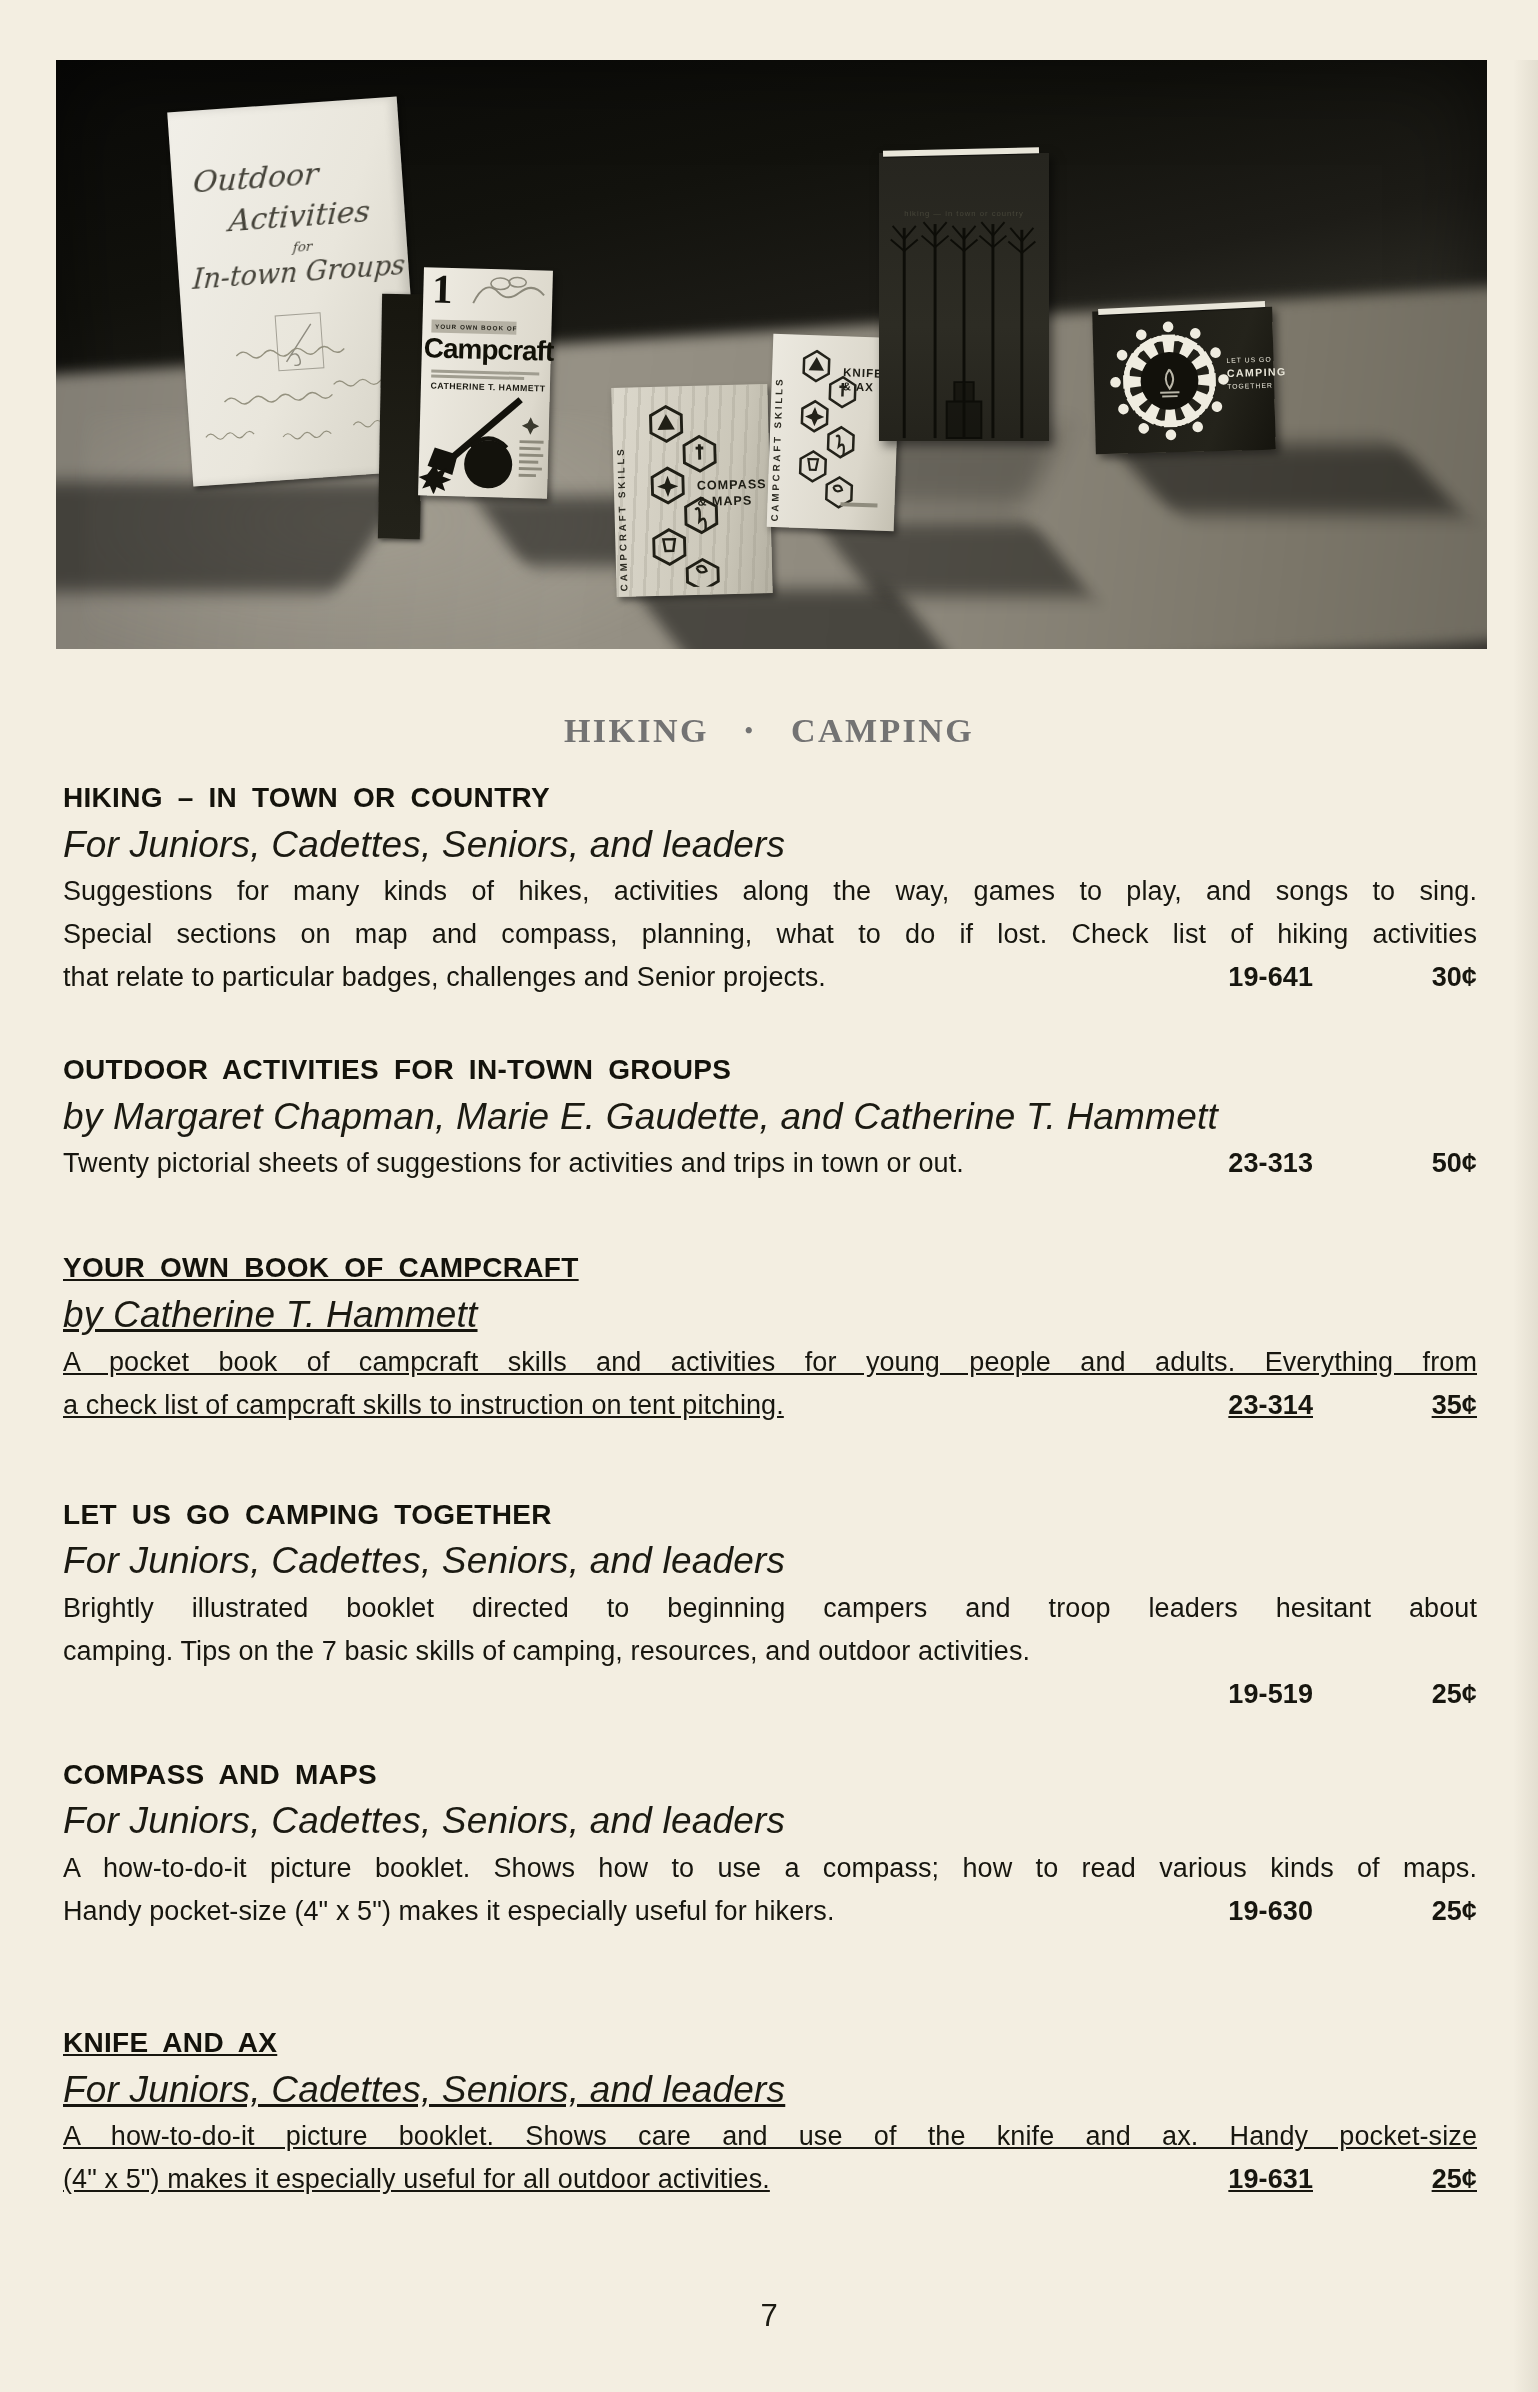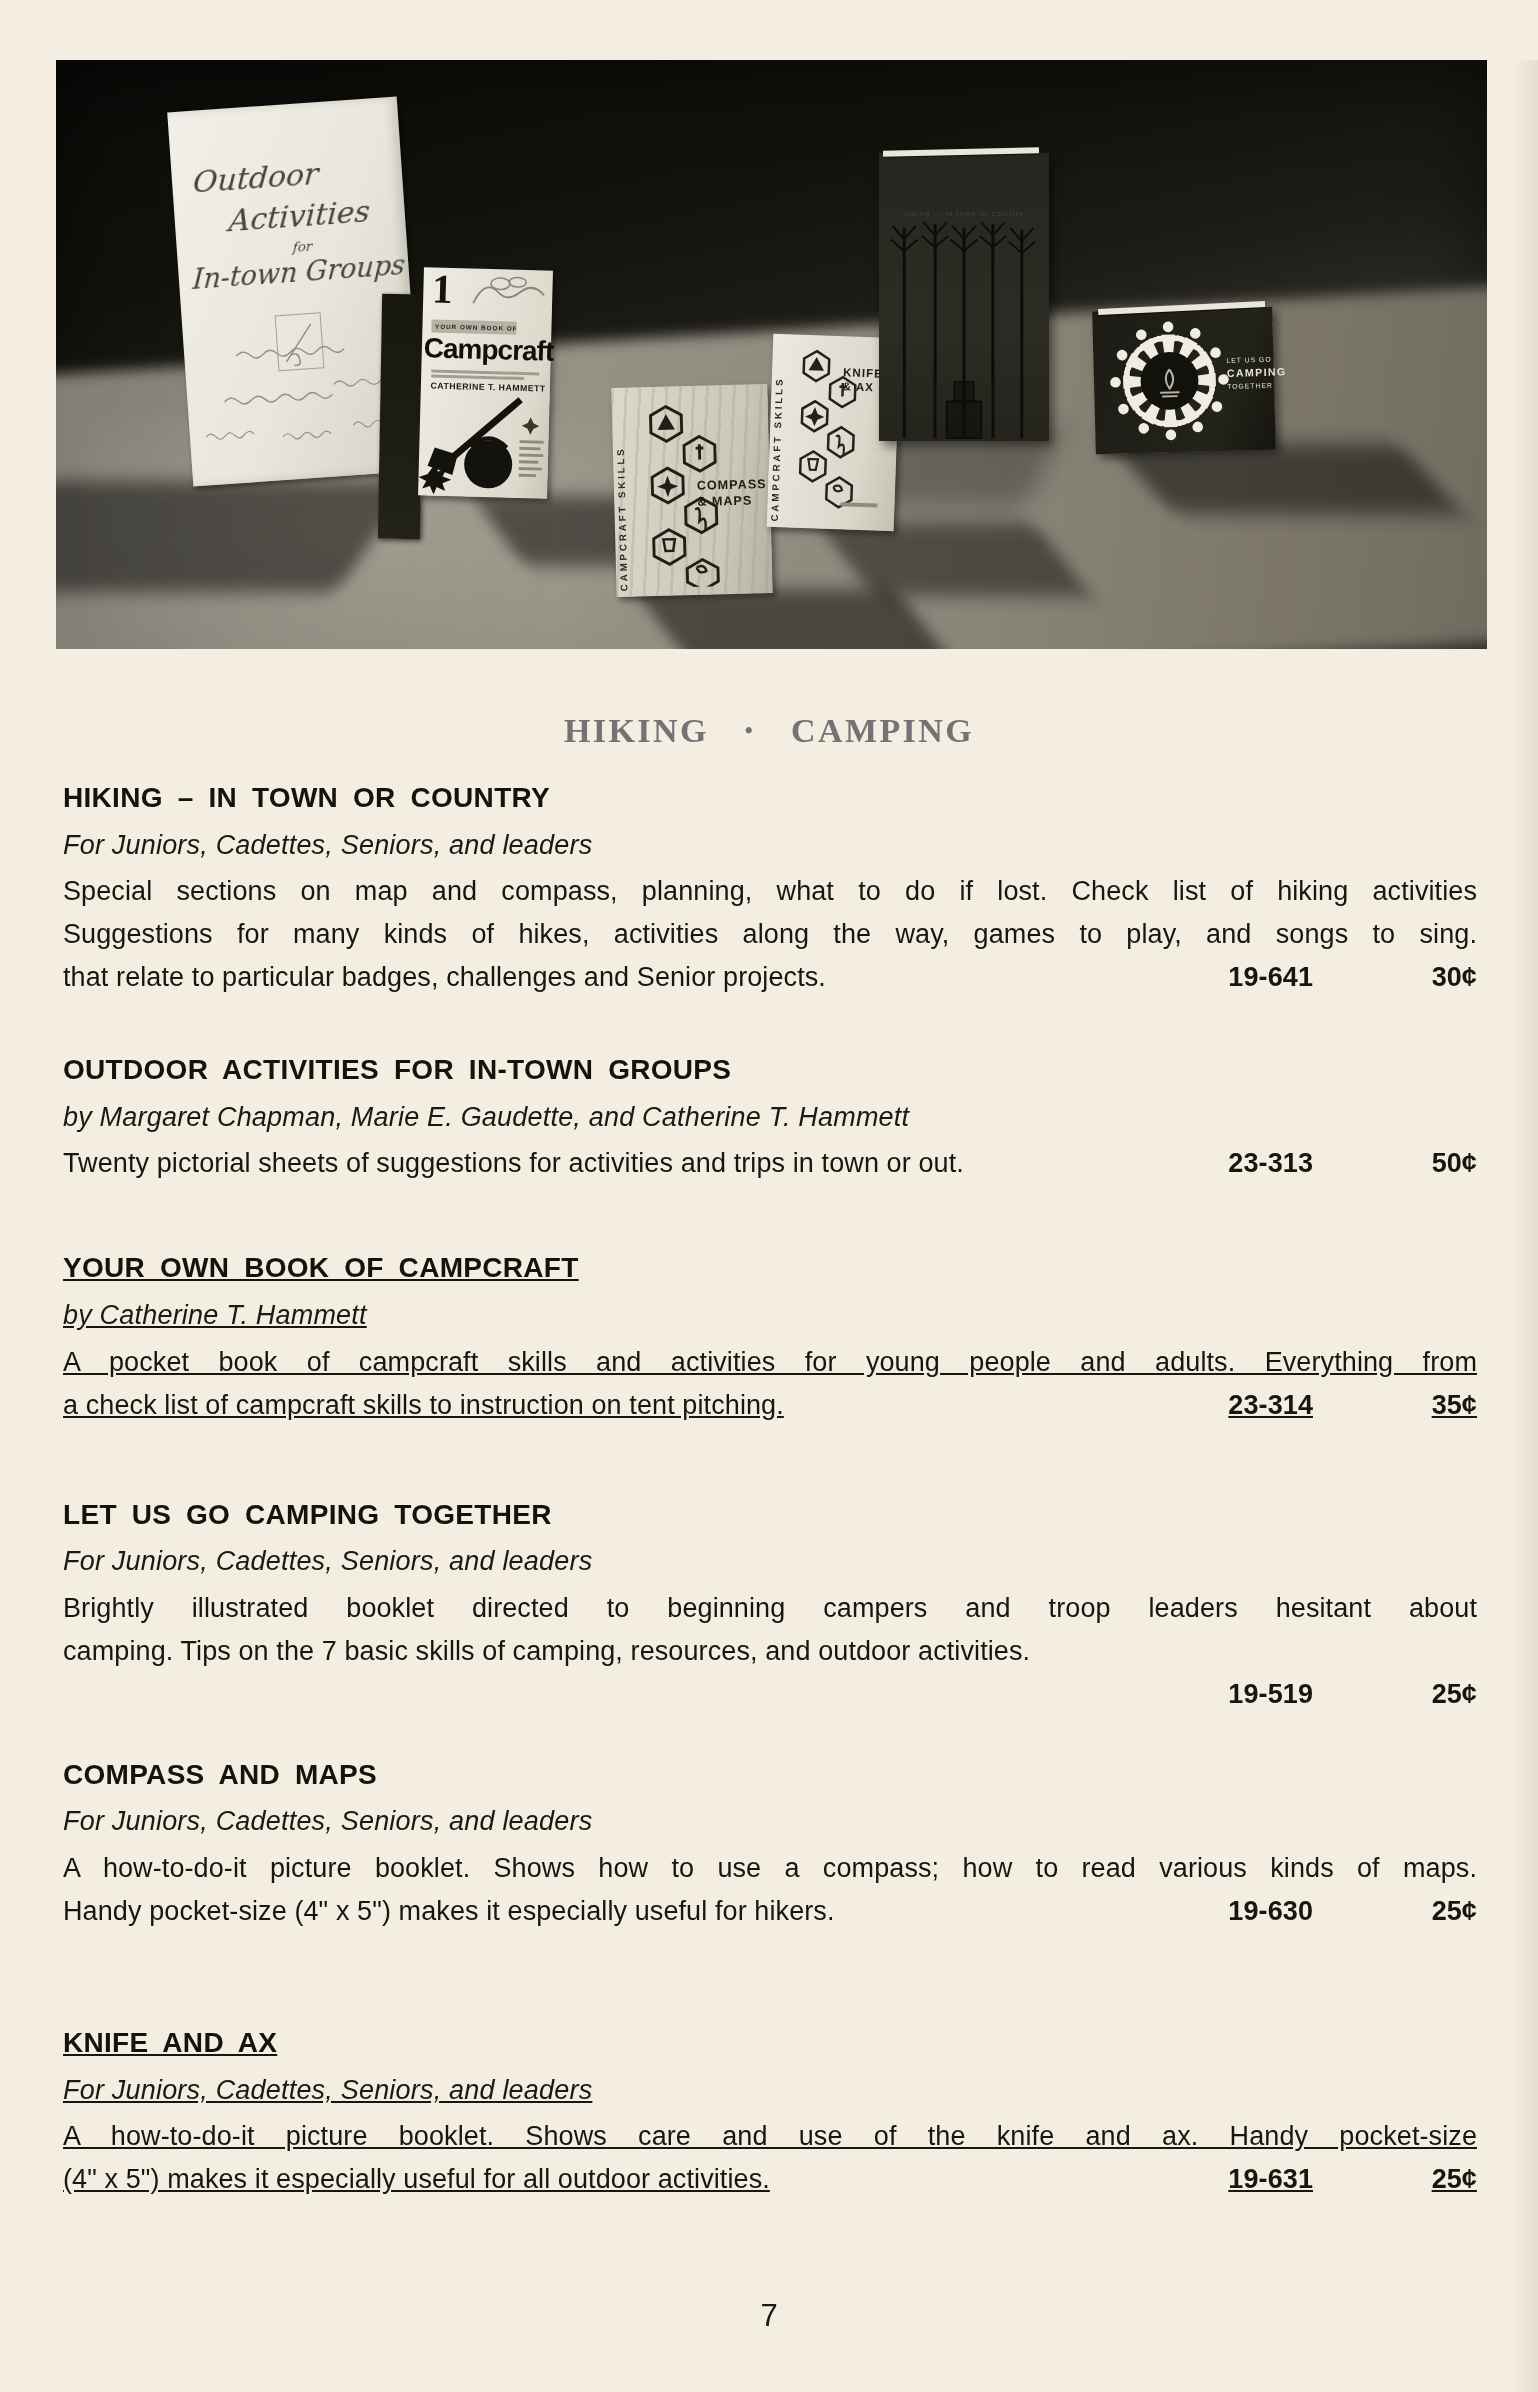--- a/index.html
+++ b/index.html
@@ -147,21 +147,21 @@
   .entry:nth-of-type(2){margin-top:55px;}
   .entry:nth-of-type(3){margin-top:67px;text-decoration:underline;}
   .entry:nth-of-type(4){margin-top:72px;}
   .entry:nth-of-type(5){margin-top:43px;}
   .entry:nth-of-type(6){margin-top:94px;text-decoration:underline;}
   .entry-heading{
     margin:0;font-size:28px;font-weight:700;letter-spacing:0.3px;word-spacing:6.8px;
     line-height:32px;color:#14130c;
   }
   .entry-subtitle{
-    margin:14.5px 0 0;font-style:italic;font-size:27px;line-height:32px;letter-spacing:0.2px;color:#1b1a12;
+    margin:14.5px 0 0;font-style:italic;font-size:37px;line-height:32px;letter-spacing:0.2px;color:#1b1a12;
   }
   .entry-body{margin-top:9.7px;font-size:27px;line-height:43px;letter-spacing:0.1px;}
   .entry-line{text-align:justify;text-align-last:justify;}
   .entry-line.plain{text-align:left;text-align-last:left;}
   .entry-last{display:flex;align-items:baseline;}
   .entry-code{font-weight:700;margin-left:auto;}
   .entry-price{font-weight:700;margin-left:108px;min-width:56px;text-align:right;}
 
   .pagenum{margin-top:97px;text-align:center;font-size:31px;color:#1b1a12;}
 </style>
@@ -354,22 +354,22 @@
     <span>HIKING</span>
     <span class="dot">•</span>
     <span>CAMPING</span>
   </h1>
 
   <div class="entries">
   <section class="entry">
     <h2 class="entry-heading">HIKING – IN TOWN OR COUNTRY</h2>
     <p class="entry-subtitle">For Juniors, Cadettes, Seniors, and leaders</p>
     <div class="entry-body">
-      <div class="entry-line">Special sections on map and compass, planning, what to do if lost. Check list of hiking activities</div>
-          <div class="entry-line">Suggestions for many kinds of hikes, activities along the way, games to play, and songs to sing.</div>
+      <div class="entry-line">Suggestions for many kinds of hikes, activities along the way, games to play, and songs to sing.</div>
+          <div class="entry-line">Special sections on map and compass, planning, what to do if lost. Check list of hiking activities</div>
           <div class="entry-last">
         <span class="entry-desc">that relate to particular badges, challenges and Senior projects.</span>
         <span class="entry-code">19-641</span>
         <span class="entry-price">30¢</span>
       </div>
     </div>
   </section>
 
   <section class="entry">
     <h2 class="entry-heading">OUTDOOR ACTIVITIES FOR IN-TOWN GROUPS</h2>

